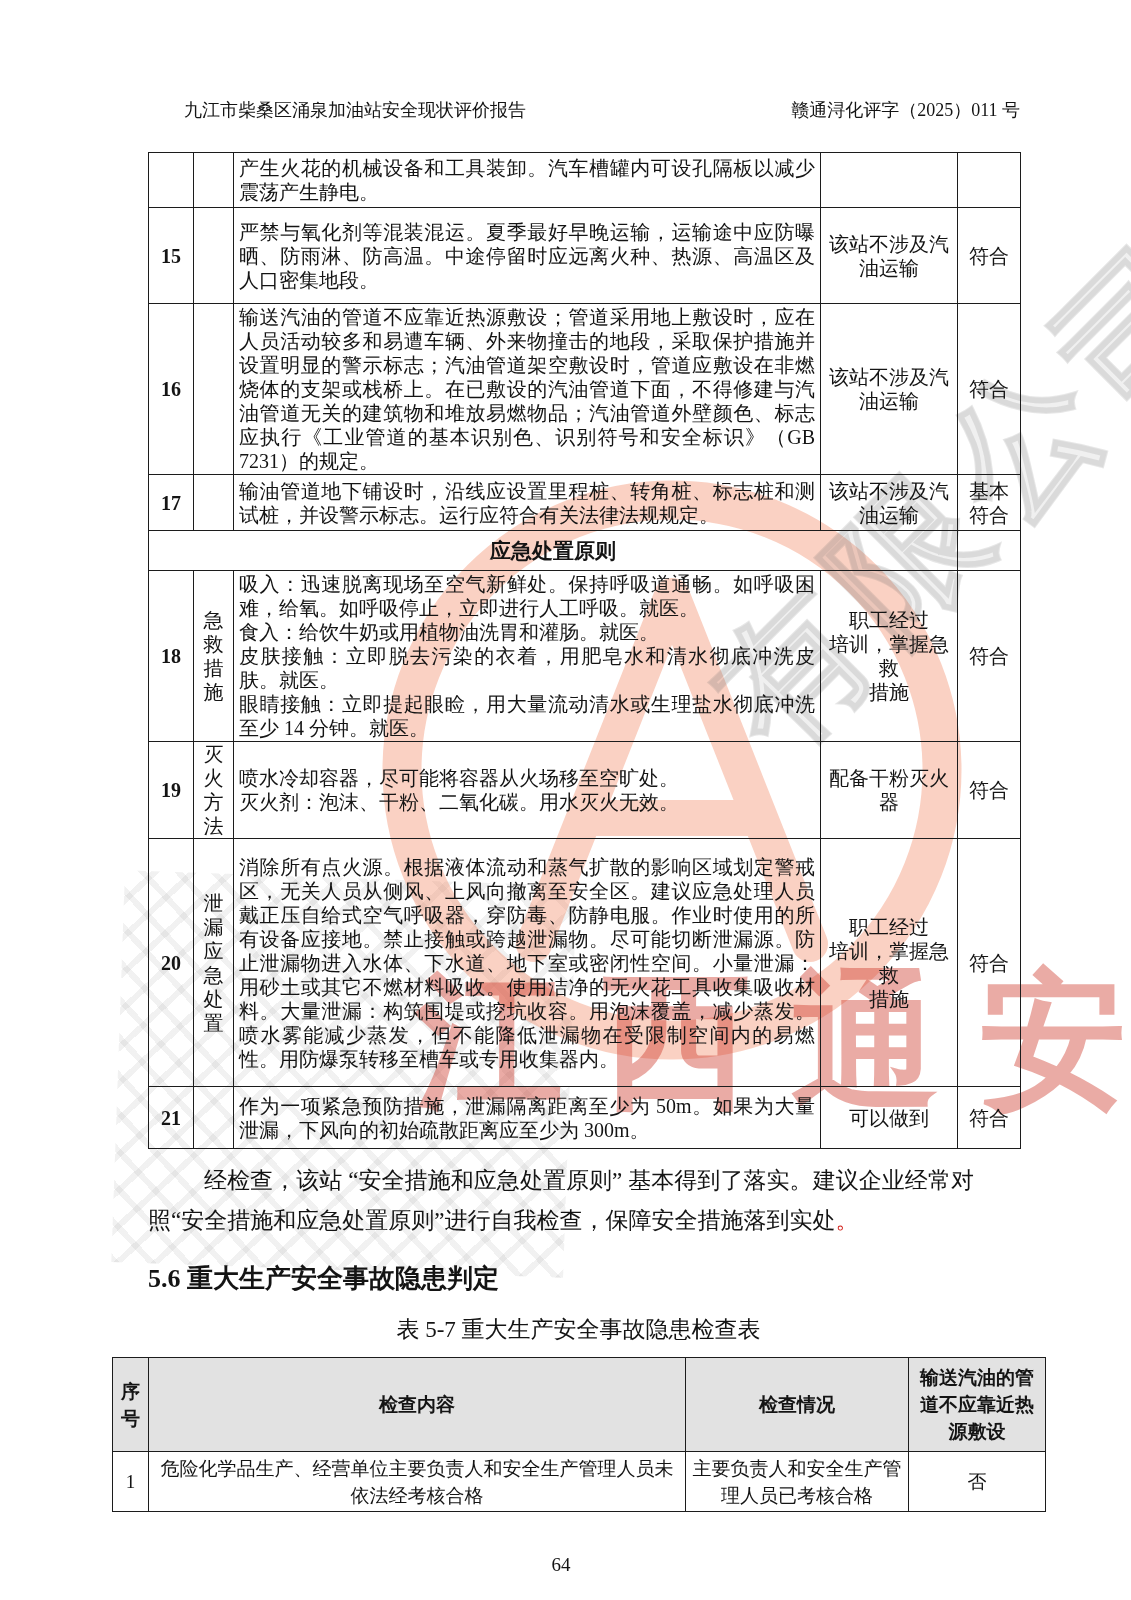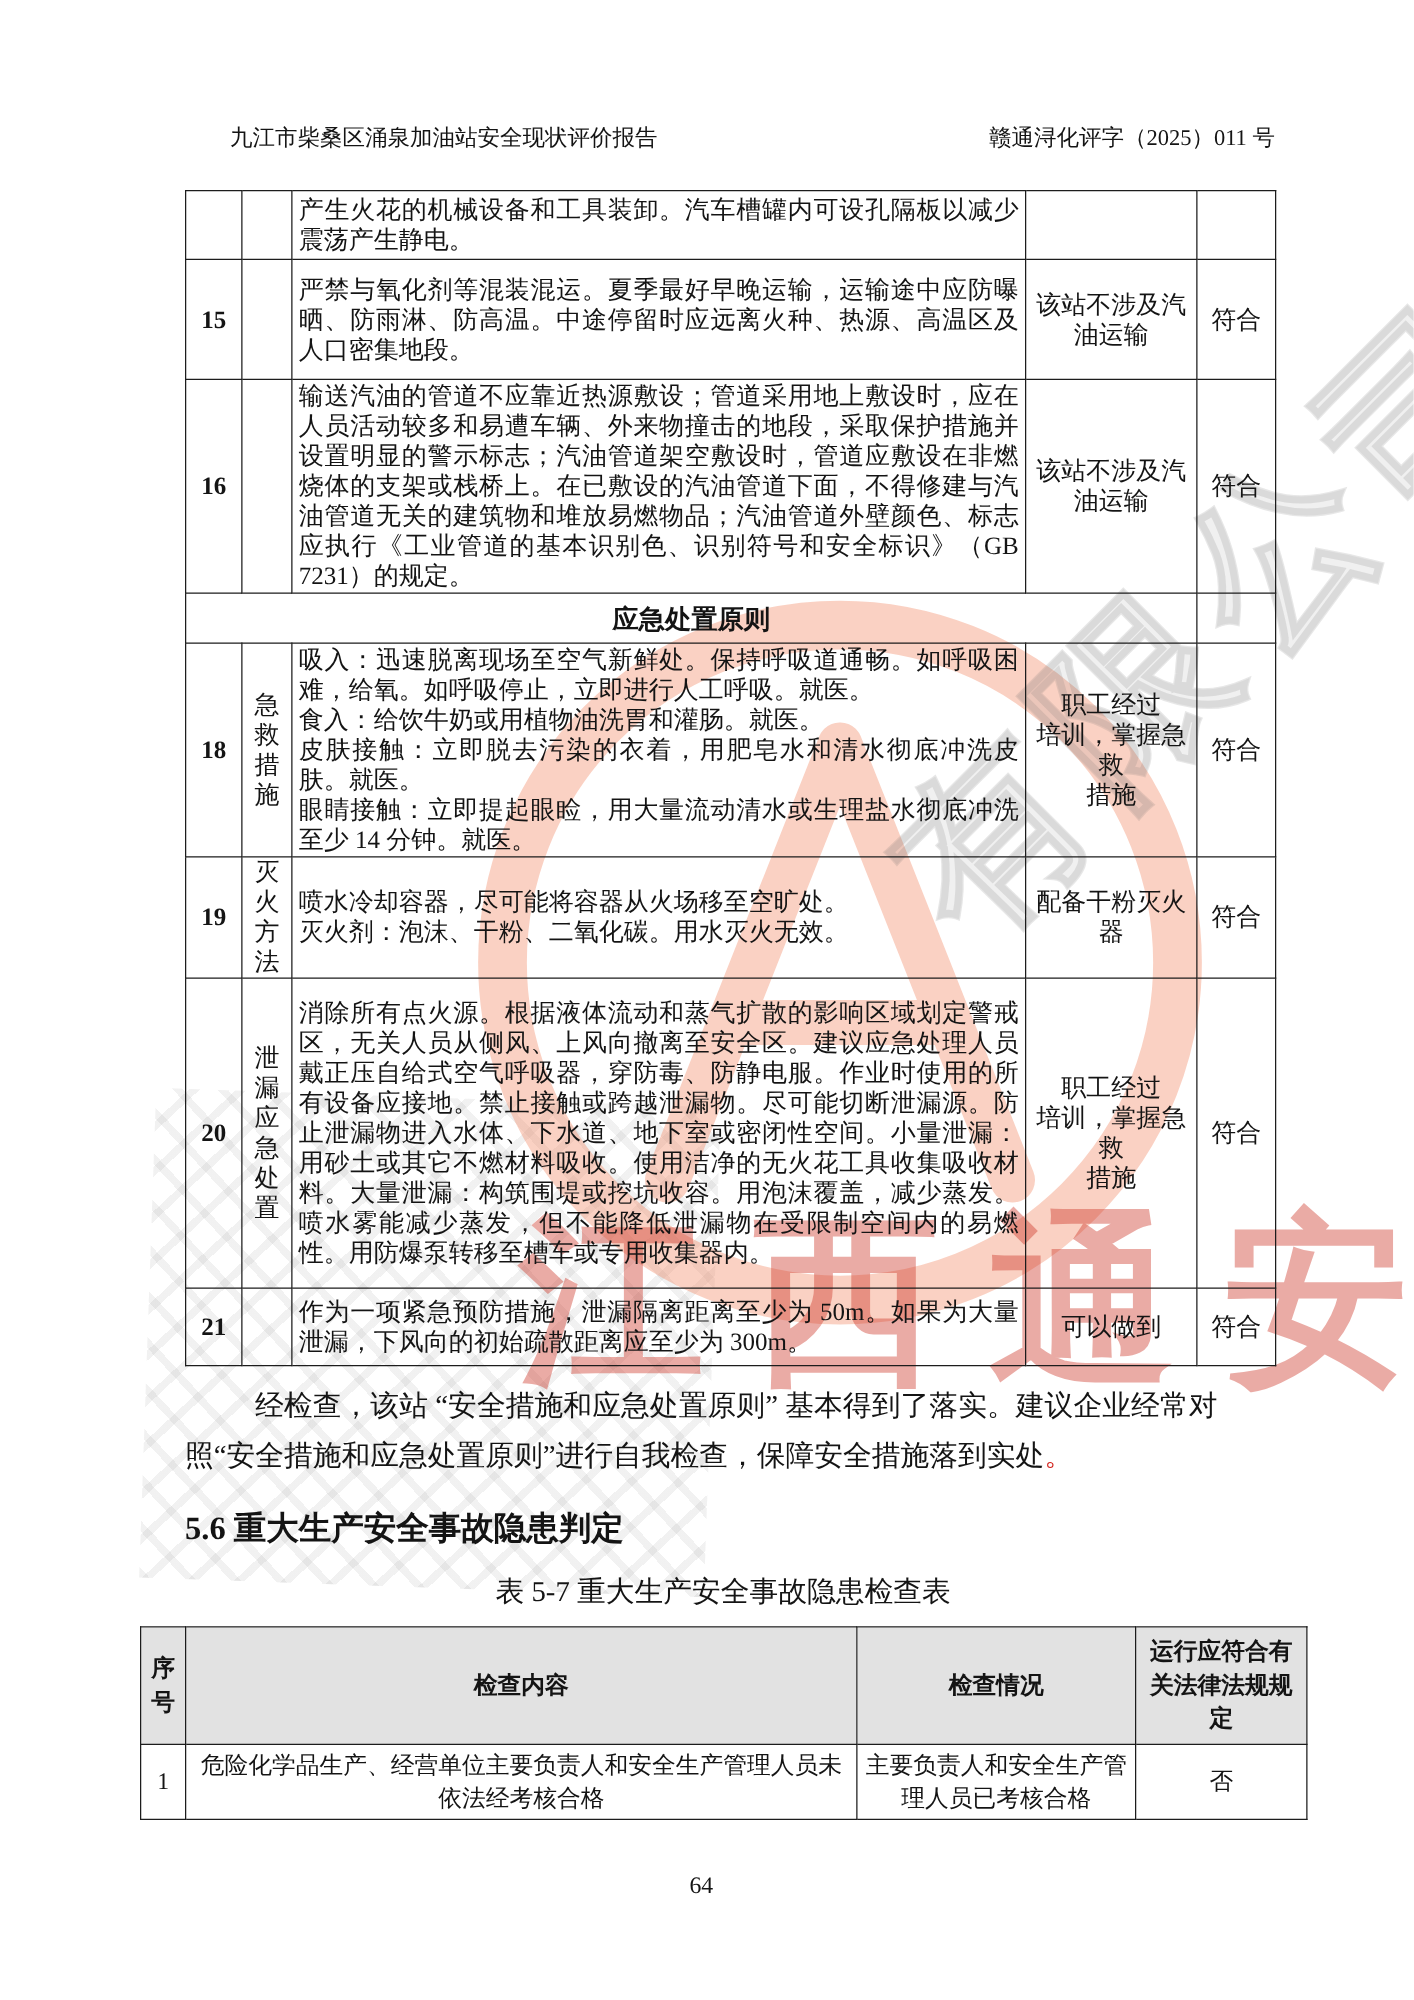--- a/index.html
+++ b/index.html
@@ -105,20 +105,28 @@
         <td class="content-cell">严禁与氧化剂等混装混运。夏季最好早晚运输，运输途中应防曝晒、防雨淋、防高温。中途停留时应远离火种、热源、高温区及人口密集地段。</td>
         <td class="sit-cell">该站不涉及汽油运输</td>
         <td class="res-cell">符合</td>
       </tr>
       <tr style="height:164px">
         <td class="no-cell">16</td>
         <td class="cat-cell"></td>
         <td class="content-cell">输送汽油的管道不应靠近热源敷设；管道采用地上敷设时，应在人员活动较多和易遭车辆、外来物撞击的地段，采取保护措施并设置明显的警示标志；汽油管道架空敷设时，管道应敷设在非燃烧体的支架或栈桥上。在已敷设的汽油管道下面，不得修建与汽油管道无关的建筑物和堆放易燃物品；汽油管道外壁颜色、标志应执行《工业管道的基本识别色、识别符号和安全标识》（GB 7231）的规定。</td>
         <td class="sit-cell">该站不涉及汽油运输</td>
         <td class="res-cell">符合</td>
+      </tr>
+      <tr style="height:56px">
+        <td class="no-cell">17</td>
+        <td class="cat-cell"></td>
+        <td class="content-cell">输油管道地下铺设时，沿线应设置里程桩、转角桩、标志桩和测试桩，并设警示标志。运行应符合有关法律法规规定。</td>
+        <td class="sit-cell">该站不涉及汽油运输</td>
+        <td class="res-cell">基本
+符合</td>
       </tr>
       <tr style="height:40px">
         <td class="section-cell" colspan="4">应急处置原则</td>
         <td></td>
       </tr>
       <tr style="height:155px">
         <td class="no-cell">18</td>
         <td class="cat-cell">急救措施</td>
         <td class="content-cell">吸入：迅速脱离现场至空气新鲜处。保持呼吸道通畅。如呼吸困难，给氧。如呼吸停止，立即进行人工呼吸。就医。
 食入：给饮牛奶或用植物油洗胃和灌肠。就医。
@@ -168,21 +176,21 @@
           <col style="width:537px">
           <col style="width:223px">
           <col style="width:137px">
         </colgroup>
       <tbody>
           <tr class="hdr">
         <td>序
 号</td>
         <td>检查内容</td>
         <td>检查情况</td>
-        <td>运行应符合有关法律法规规定</td>
+        <td>输送汽油的管道不应靠近热源敷设</td>
       </tr>
       <tr style="height:60px">
         <td>1</td>
         <td>危险化学品生产、经营单位主要负责人和安全生产管理人员未依法经考核合格</td>
         <td>主要负责人和安全生产管理人员已考核合格</td>
         <td>否</td>
       </tr>
     </tbody>
       </table>
 

